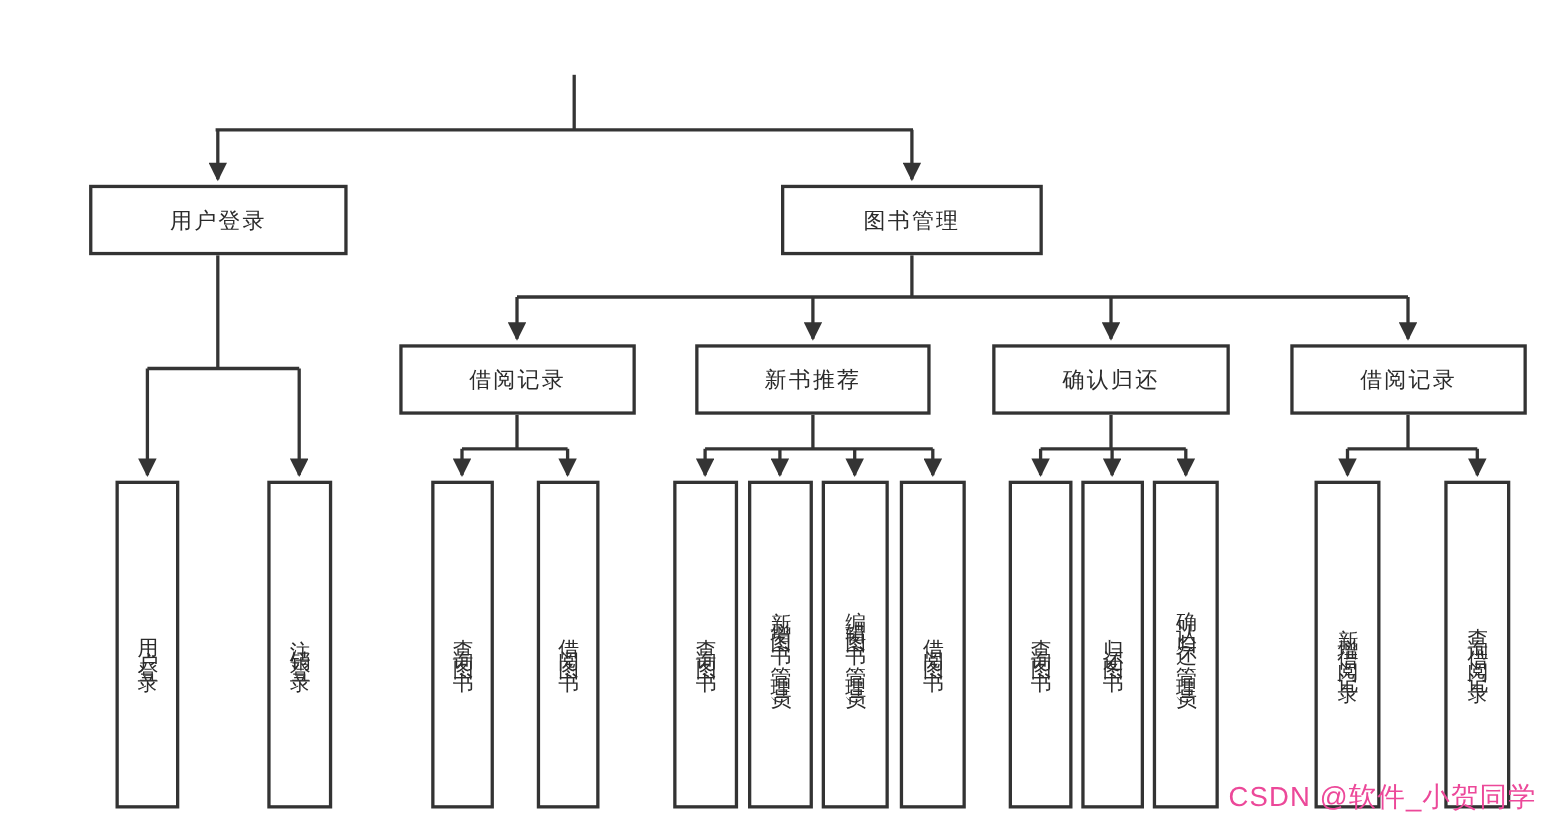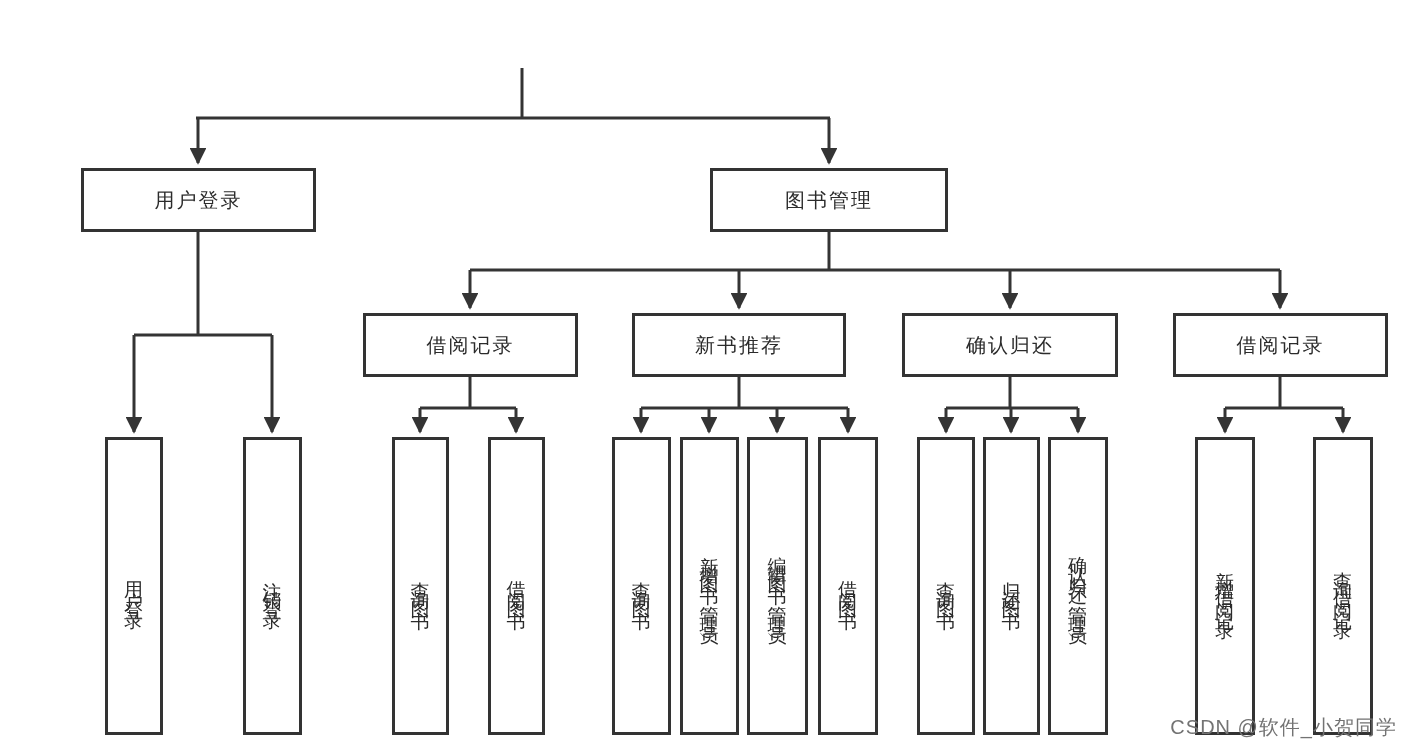--- a/index.html
+++ b/index.html
@@ -46,22 +46,22 @@
     text-orientation: mixed;
     font-size: 19px;
     letter-spacing: 10px;
     line-height: 1;
     white-space: nowrap;
   }
   .watermark {
     position: absolute;
     right: 8px;
     bottom: 6px;
-    font-size: 20px;
-    color: #737373;
+    font-size: 25px;
+    color: #ec4899;
     letter-spacing: 1px;
     z-index: 3;
     white-space: nowrap;
   }
 </style>
 </head>
 <body>
 
 <div class="stage">
 

